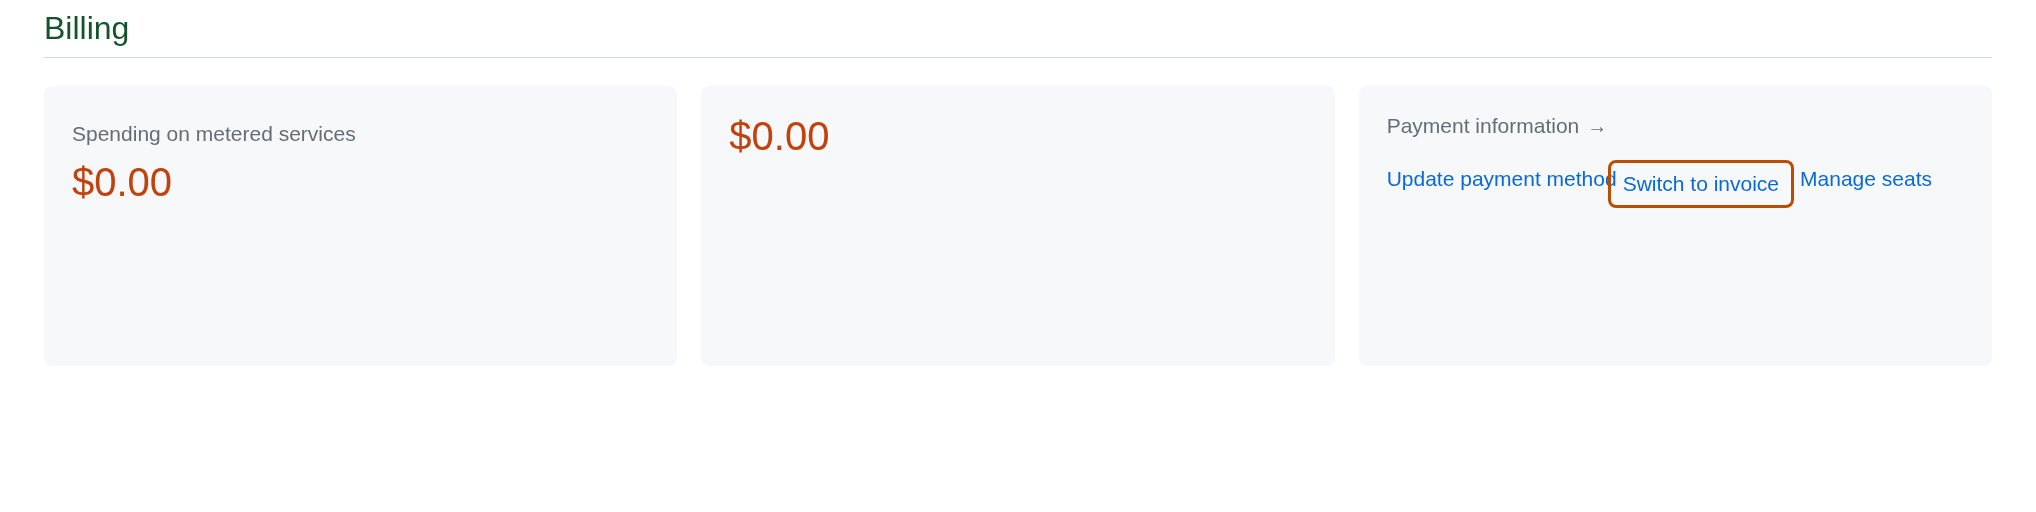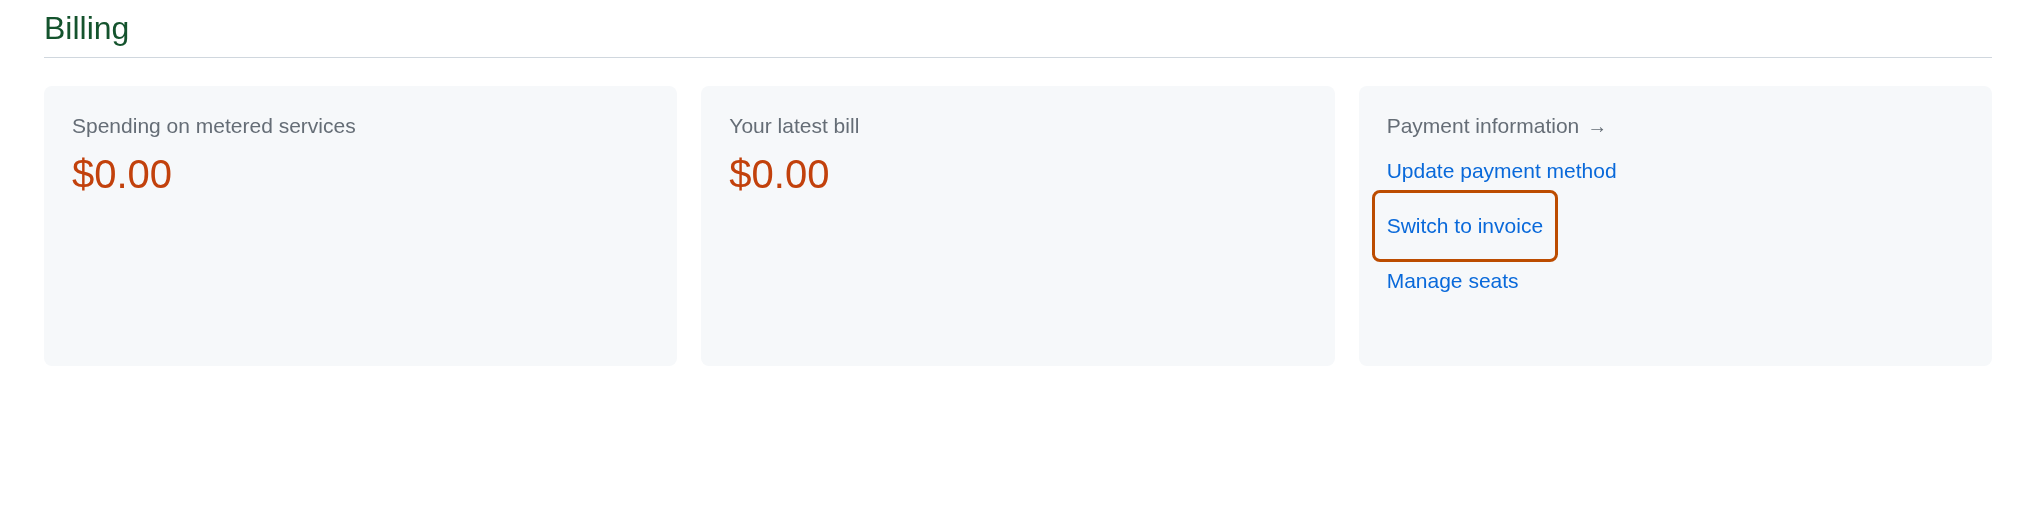--- a/index.html
+++ b/index.html
@@ -30,20 +30,21 @@
       background: #f6f8fa;
       border-radius: 8px;
       padding: 28px 28px;
       min-height: 280px;
     }
     .card-title {
       font-size: 21px;
       color: #656d76;
       font-weight: 400;
       margin-bottom: 14px;
+      margin-top: 8px;
     }
     .card-title-link {
       font-size: 21px;
       color: #656d76;
       font-weight: 400;
       margin-bottom: 14px;
       display: inline-flex;
       align-items: center;
       gap: 8px;
       cursor: pointer;
@@ -53,52 +54,53 @@
       font-size: 20px;
     }
     .amount {
       font-size: 40px;
       font-weight: 400;
       color: #c2410c;
       margin-bottom: 18px;
     }
     .link-list {
       display: flex;
-      flex-direction: column;
+      flex-direction: row;
+      gap: 6px;
       align-items: flex-start;
+      margin-top: 8px;
     }
     .link {
       font-size: 21px;
       color: #0969da;
       text-decoration: none;
       cursor: pointer;
       line-height: 1.8;
     }
     .highlighted {
       border: 3px solid #bc4c00;
       border-radius: 8px;
-      padding: 14px 12px;
+      padding: 2px 12px;
       margin-left: -15px;
       display: inline-block;
     }
   </style>
 </head>
 <body>
 
 <h1 class="page-title">Billing</h1>
 
 <div class="cards-row">
 
   <div class="card">
     <div class="card-title">Spending on metered services</div>
     <div class="amount">$0.00</div>
   </div>
 
   <div class="card">
-    <div class="card-title">Your latest bill</div>
     <div class="amount">$0.00</div>
   </div>
 
   <div class="card">
     <a class="card-title-link">
       <span>Payment information</span>
       <span class="arrow">→</span>
     </a>
     <div class="link-list">
       <a class="link">Update payment method</a>

